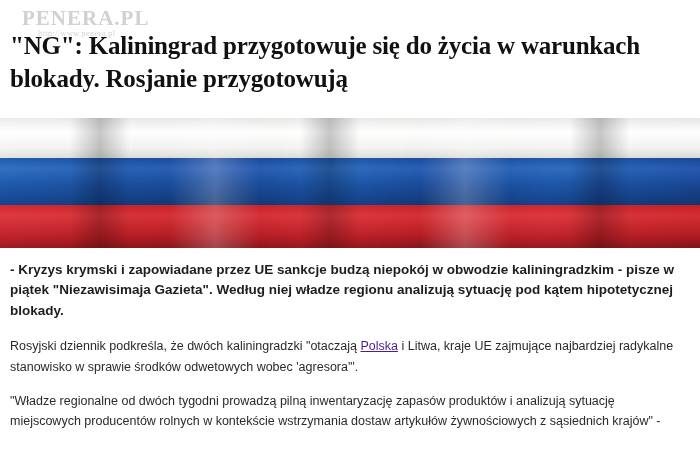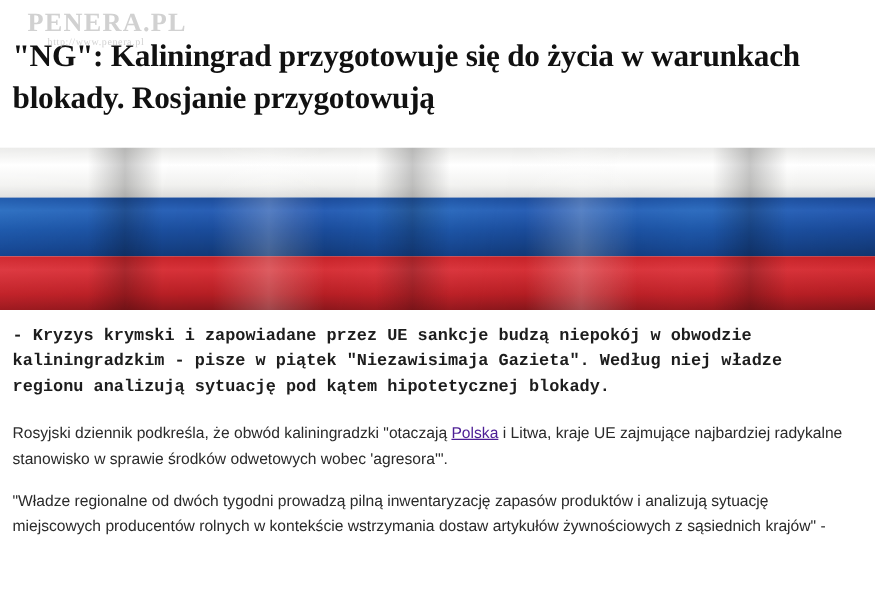--- a/index.html
+++ b/index.html
@@ -104,21 +104,20 @@
   .body-text {
     padding: 12px 16px 8px 10px;
     color: #2b2b2b;
   }
   .lead {
     font-size: 13.5px;
     font-weight: bold;
     line-height: 1.55;
     color: #1d1d1d;
     margin: 0 0 14px 0;
-    font-family: Liberation Mono, monospace;
   }
   .para {
     font-size: 12.5px;
     line-height: 1.62;
     color: #2a2a2a;
     margin: 0 0 14px 0;
   }
   .para a {
     color: #4c1d95;
     text-decoration: underline;
@@ -146,17 +145,17 @@
     <div class="sheen"></div>
     <div class="fold" style="left:70px;"></div>
     <div class="light" style="left:170px;"></div>
     <div class="fold" style="left:300px;"></div>
     <div class="light" style="left:420px;"></div>
     <div class="fold" style="left:570px;"></div>
   </div>
 
   <div class="body-text">
     <p class="lead">- Kryzys krymski i zapowiadane przez UE sankcje budzą niepokój w obwodzie kaliningradzkim - pisze w piątek "Niezawisimaja Gazieta". Według niej władze regionu analizują sytuację pod kątem hipotetycznej blokady.</p>
-    <p class="para"><span>Rosyjski dziennik podkreśla, że obwód kaliningradzki "otaczają </span><a href="#">Polska</a><span> i Litwa, kraje UE zajmujące najbardziej radykalne stanowisko w sprawie środków odwetowych wobec 'agresora'".</span></p>
+    <p class="para"><span>Rosyjski dziennik podkreśla, że dwóch kaliningradzki "otaczają </span><a href="#">Polska</a><span> i Litwa, kraje UE zajmujące najbardziej radykalne stanowisko w sprawie środków odwetowych wobec 'agresora'".</span></p>
     <p class="para">"Władze regionalne od dwóch tygodni prowadzą pilną inwentaryzację zapasów produktów i analizują sytuację miejscowych producentów rolnych w kontekście wstrzymania dostaw artykułów żywnościowych z sąsiednich krajów" - informuje "Niezawisimaja Gazieta".</p>
   </div>
 
 </div>
 
 </body></html>

